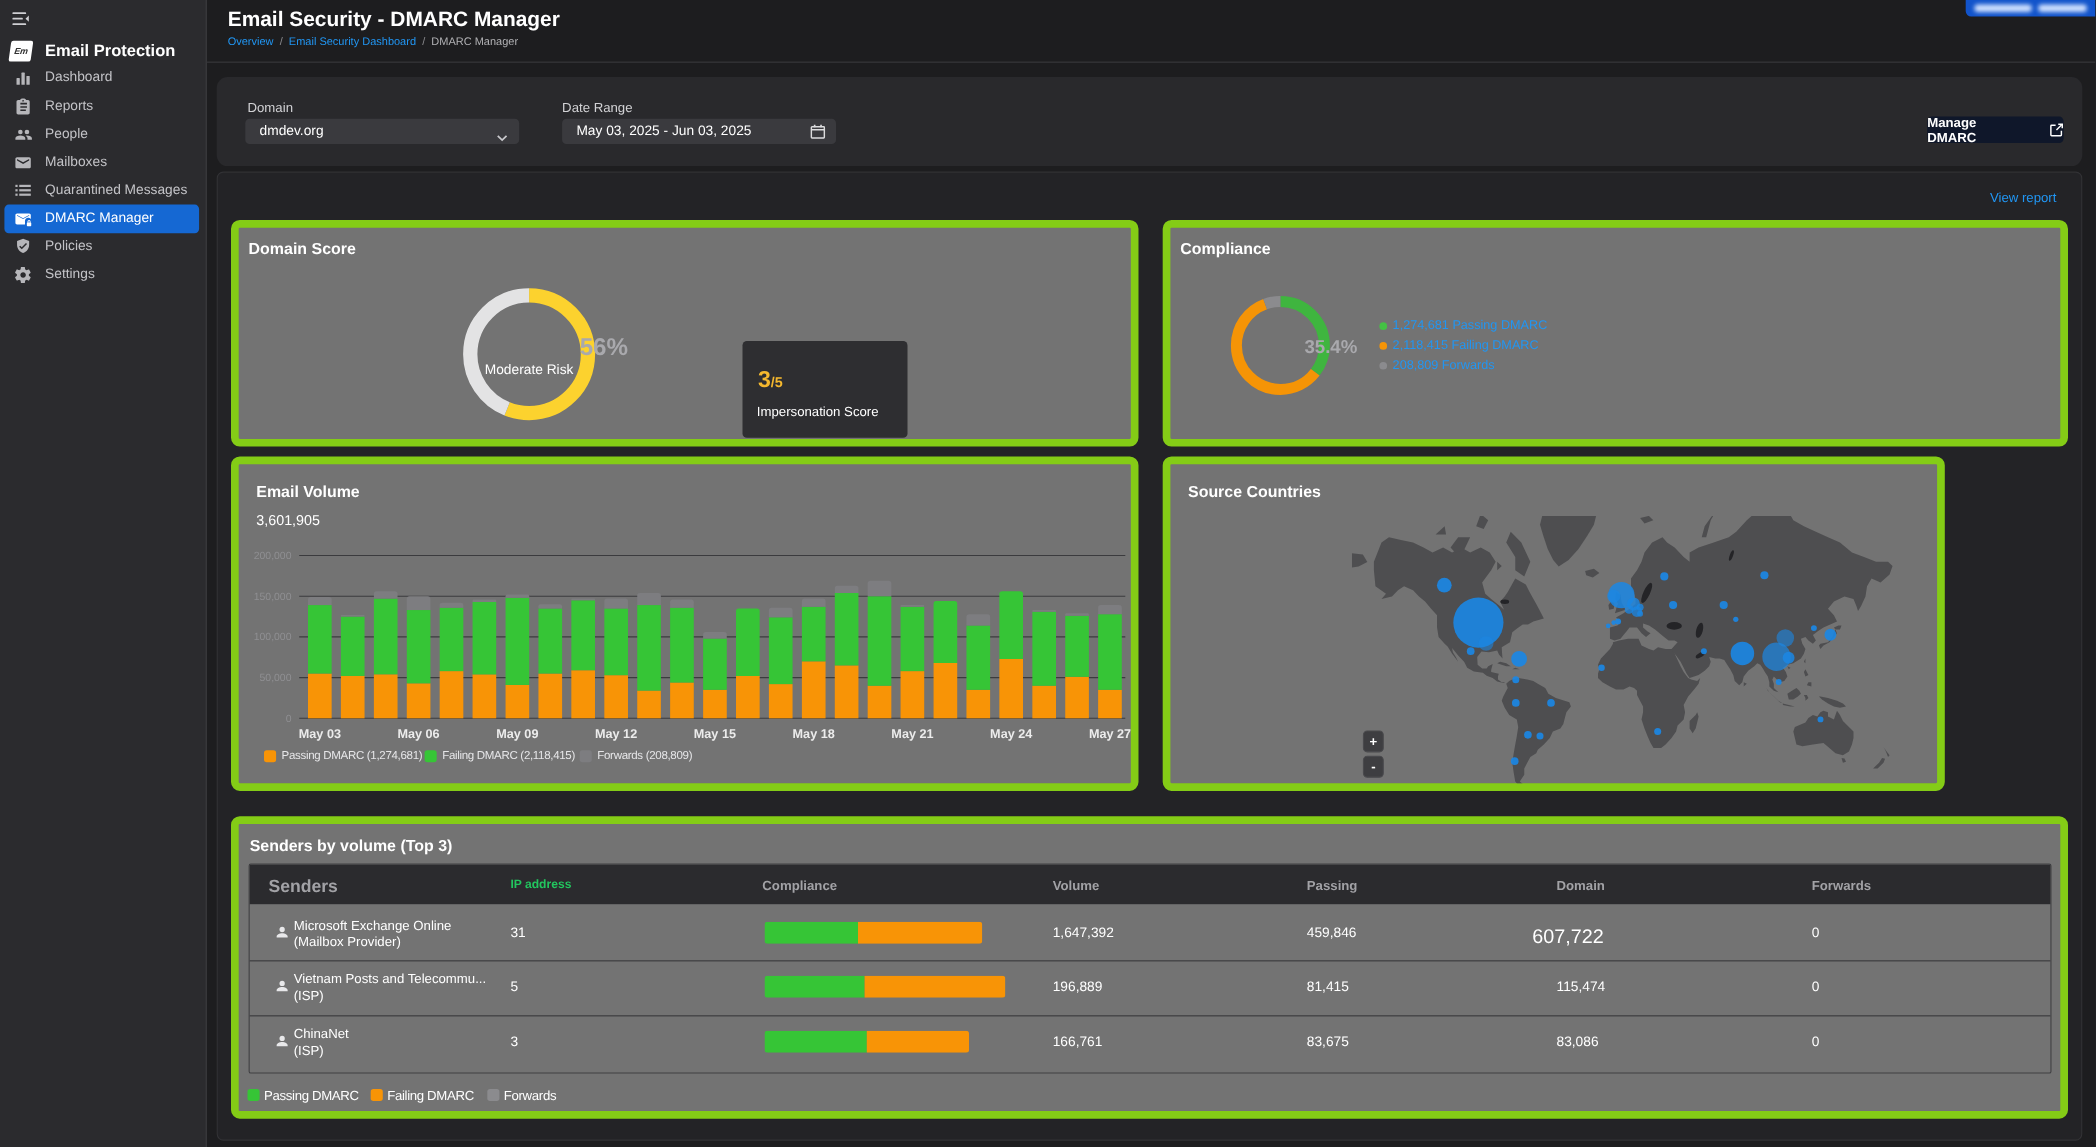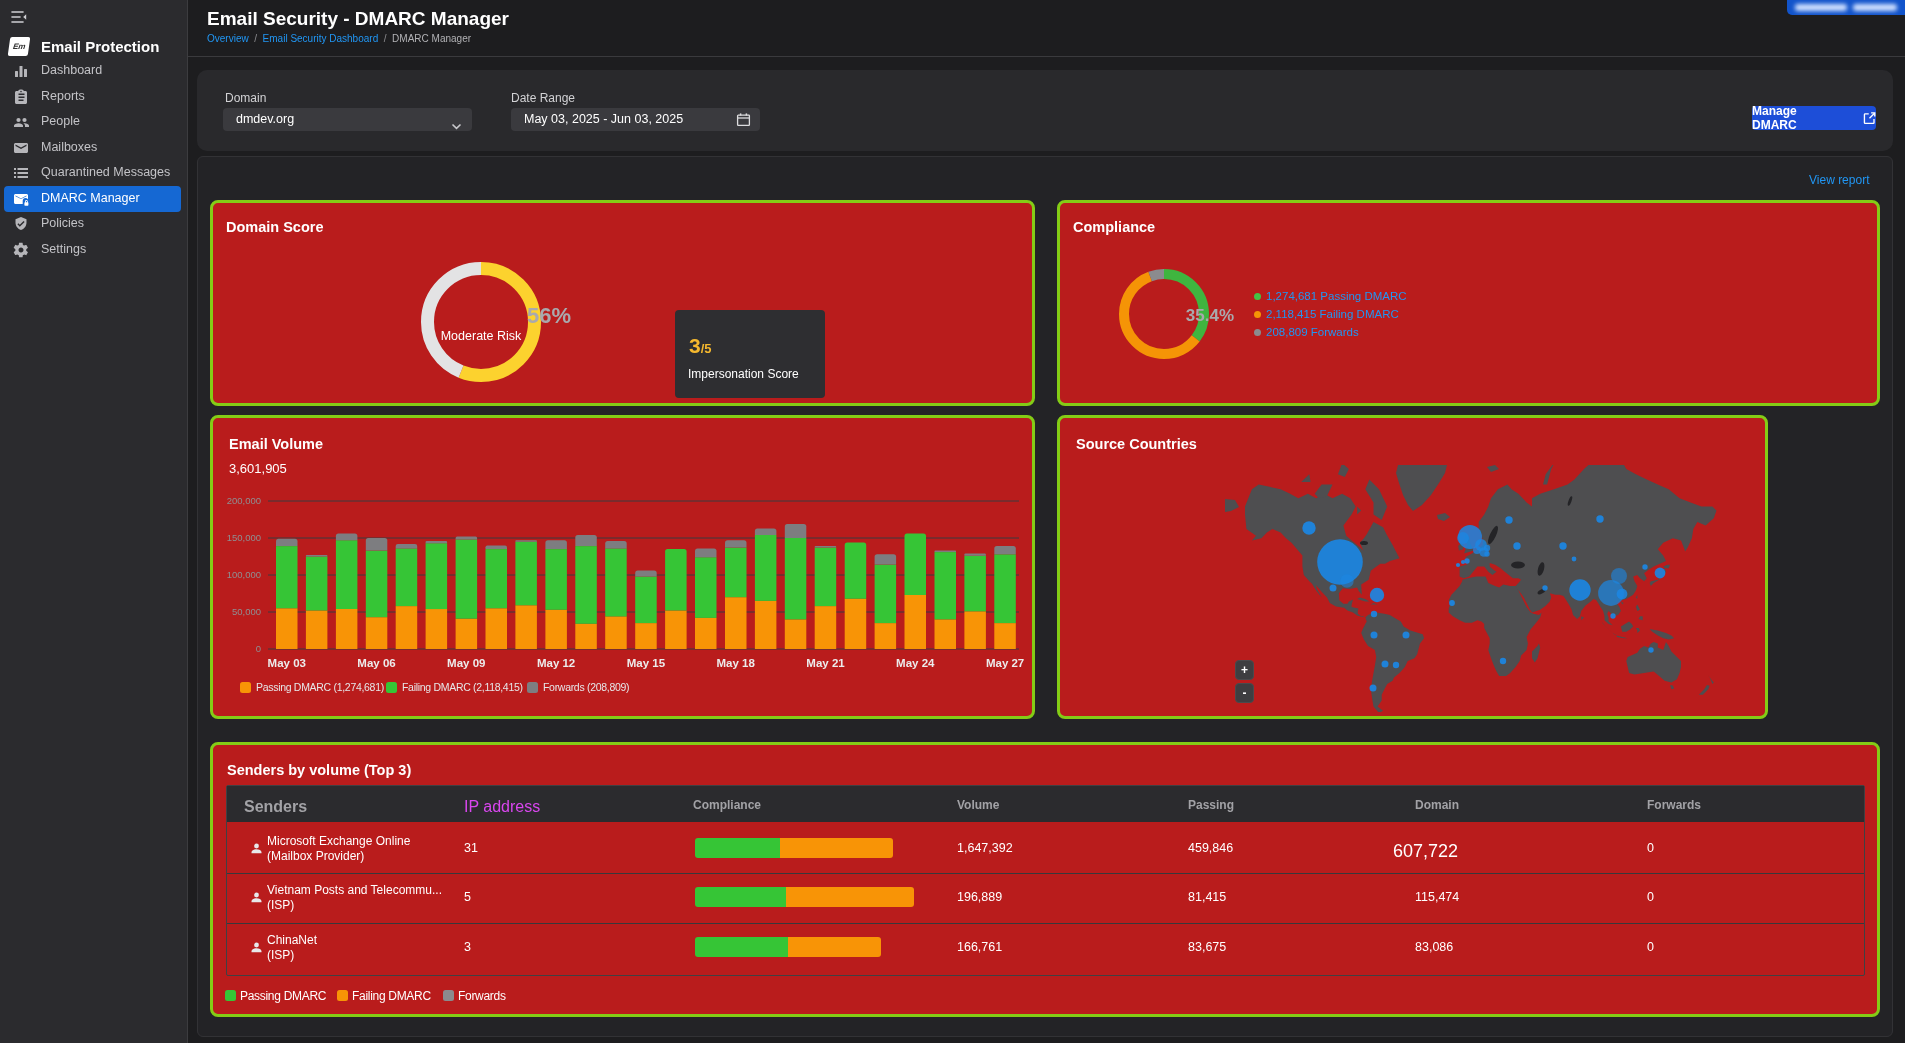--- a/index.html
+++ b/index.html
@@ -1,16 +1,16 @@
 <!DOCTYPE html>
 <html><head><meta charset="utf-8"><style>
 * { margin:0; padding:0; box-sizing:border-box; }
 body { width:1905px; height:1043px; background:#1d1d1f; font-family:"Liberation Sans", sans-serif; position:relative; overflow:hidden; }
 .abs { position:absolute; }
-.card { position:absolute; background:#b91c1c; border:3px solid #84cc16; border-radius:8px; }
+.card { position:absolute; background:#737373; border:7px solid #84cc16; border-radius:8px; }
 .ctitle { position:absolute; font-size:14.5px; font-weight:bold; color:#fff; }
 </style></head><body>
 
 <div class="abs" style="left:0;top:0;width:188px;height:1043px;background:#2b2b2e;border-right:1px solid #3c3c3f">
   <div class="abs" style="left:11px;top:10px"><svg width="16" height="14" viewBox="0 0 16 14">
         <g stroke="#cfcfd3" stroke-width="1.6" stroke-linecap="round">
           <line x1="1" y1="2" x2="12" y2="2"></line>
           <line x1="1" y1="7" x2="9" y2="7"></line>
           <line x1="1" y1="12" x2="12" y2="12"></line>
         </g>
@@ -93,21 +93,21 @@
   <div class="abs" style="left:314px;top:21px;font-size:12px;color:#d2d2d5">Date Range</div>
   <div class="abs" style="left:314px;top:38px;width:249px;height:23px;background:#3a3a3e;border-radius:4px">
     <div class="abs" style="left:13px;top:4px;font-size:12.5px;color:#fff">May 03, 2025 - Jun 03, 2025</div>
     <div class="abs" style="right:9px;top:4px"><svg width="15" height="15" viewBox="0 0 15 15">
           <path fill="none" stroke="#dcdcde" stroke-width="1.3" d="M2.2 3.2h10.6c.3 0 .6.3.6.6v9c0 .3-.3.6-.6.6H2.2c-.3 0-.6-.3-.6-.6v-9c0-.3.3-.6.6-.6z"></path>
           <line x1="1.8" y1="6" x2="13.2" y2="6" stroke="#dcdcde" stroke-width="1.3"></line>
           <line x1="4.6" y1="1.4" x2="4.6" y2="3.6" stroke="#dcdcde" stroke-width="1.5"></line>
           <line x1="10.4" y1="1.4" x2="10.4" y2="3.6" stroke="#dcdcde" stroke-width="1.5"></line>
         </svg></div>
   </div>
-  <div class="abs" style="left:1555px;top:36px;width:124px;height:24px;background:#1d4ed8;border-radius:4px;display:flex;align-items:center;justify-content:center;gap:22px">
+  <div class="abs" style="left:1555px;top:36px;width:124px;height:24px;background:#0f172a;border-radius:4px;display:flex;align-items:center;justify-content:center;gap:22px">
     <span style="font-size:12px;font-weight:bold;color:#fff">Manage DMARC</span>
       <svg width="14" height="14" viewBox="0 0 14 14">
         <path fill="none" stroke="#fff" stroke-width="1.4" d="M11.5 8v4c0 .4-.3.7-.7.7H2.2c-.4 0-.7-.3-.7-.7V3.4c0-.4.3-.7.7-.7H6"></path>
         <path fill="none" stroke="#fff" stroke-width="1.4" d="M8.5 1.7h3.8v3.8"></path>
         <line x1="12" y1="2" x2="6.8" y2="7.2" stroke="#fff" stroke-width="1.4"></line>
       </svg>
   </div>
 </div>
 
 <div class="abs" style="left:197px;top:156px;width:1696px;height:881px;background:#232326;border:1px solid #323235;border-radius:6px"></div>
@@ -337,21 +337,21 @@
 </svg>
   <div style="position:absolute;left:175px;top:242px;width:19px;height:20px;background:#3e3e41;border:1px solid #4a4a4d;border-radius:4px;color:#fff;font-size:12px;font-weight:bold;text-align:center;line-height:19px">+</div>
   <div style="position:absolute;left:175px;top:265px;width:19px;height:20px;background:#3e3e41;border:1px solid #4a4a4d;border-radius:4px;color:#fff;font-size:12px;font-weight:bold;text-align:center;line-height:18px">-</div>
 </div>
 
 <div class="card" style="left:210px;top:742px;width:1670px;height:275px"></div>
 <div class="ctitle" style="left:227px;top:762px">Senders by volume (Top 3)</div>
 <div class="abs" style="left:226px;top:785px;width:1639px;height:191px;border:1px solid #404043;border-radius:2px"></div>
 <div class="abs" style="left:227px;top:786px;width:1637px;height:36px;background:#2b2b2e"></div>
 <div class="abs" style="left:244px;top:798px;font-size:16px;font-weight:bold;color:#a2a2a6">Senders</div>
-<div class="abs" style="left:464px;top:798px;font-size:16px;font-weight:normal;color:#d946ef">IP address</div>
+<div class="abs" style="left:464px;top:798px;font-size:11px;font-weight:bold;color:#22c55e">IP address</div>
 <div class="abs" style="left:693px;top:798px;font-size:12px;font-weight:bold;color:#a2a2a6">Compliance</div>
 <div class="abs" style="left:957px;top:798px;font-size:12px;font-weight:bold;color:#a2a2a6">Volume</div>
 <div class="abs" style="left:1188px;top:798px;font-size:12px;font-weight:bold;color:#a2a2a6">Passing</div>
 <div class="abs" style="left:1415px;top:798px;font-size:12px;font-weight:bold;color:#a2a2a6">Domain</div>
 <div class="abs" style="left:1647px;top:798px;font-size:12px;font-weight:bold;color:#a2a2a6">Forwards</div>
 <div style="position:absolute;left:250px;top:841px"><svg width="13" height="13" viewBox="0 0 13 13">
       <g fill="#e8e8ea">
         <circle cx="6.5" cy="4" r="2.4"></circle>
         <path d="M6.5 7.3c-2.6 0-5 1.3-5 2.9v1h10v-1c0-1.6-2.4-2.9-5-2.9z"></path>
       </g>

